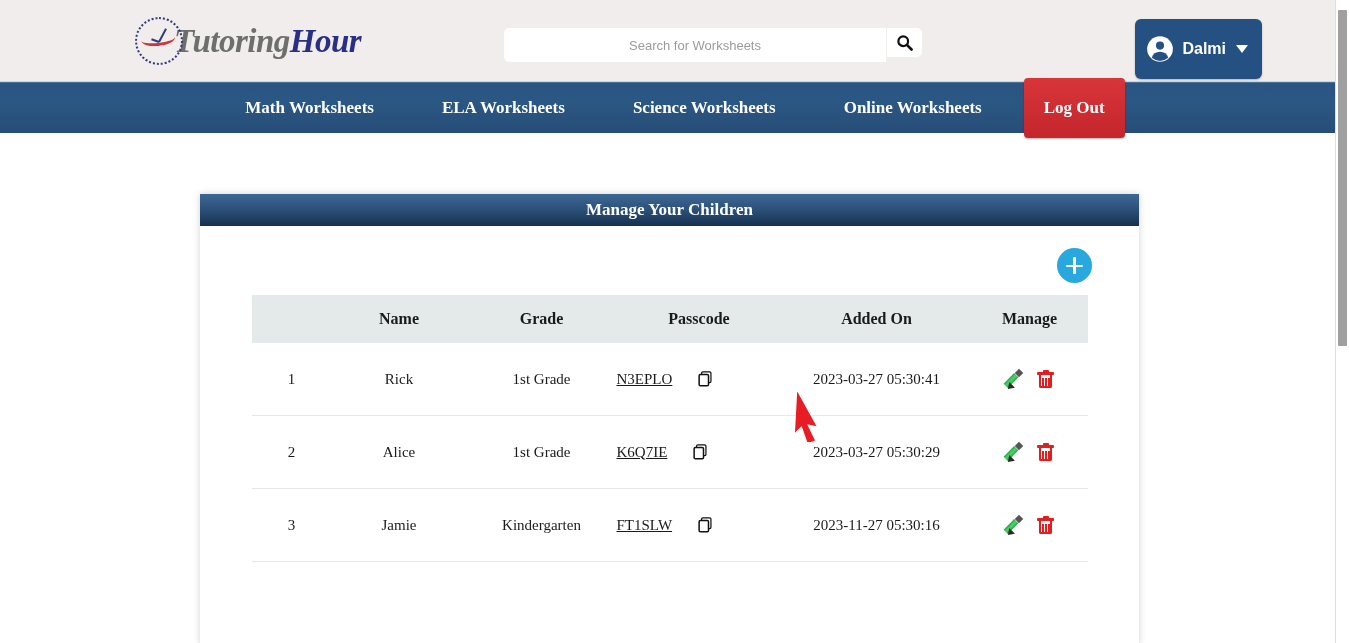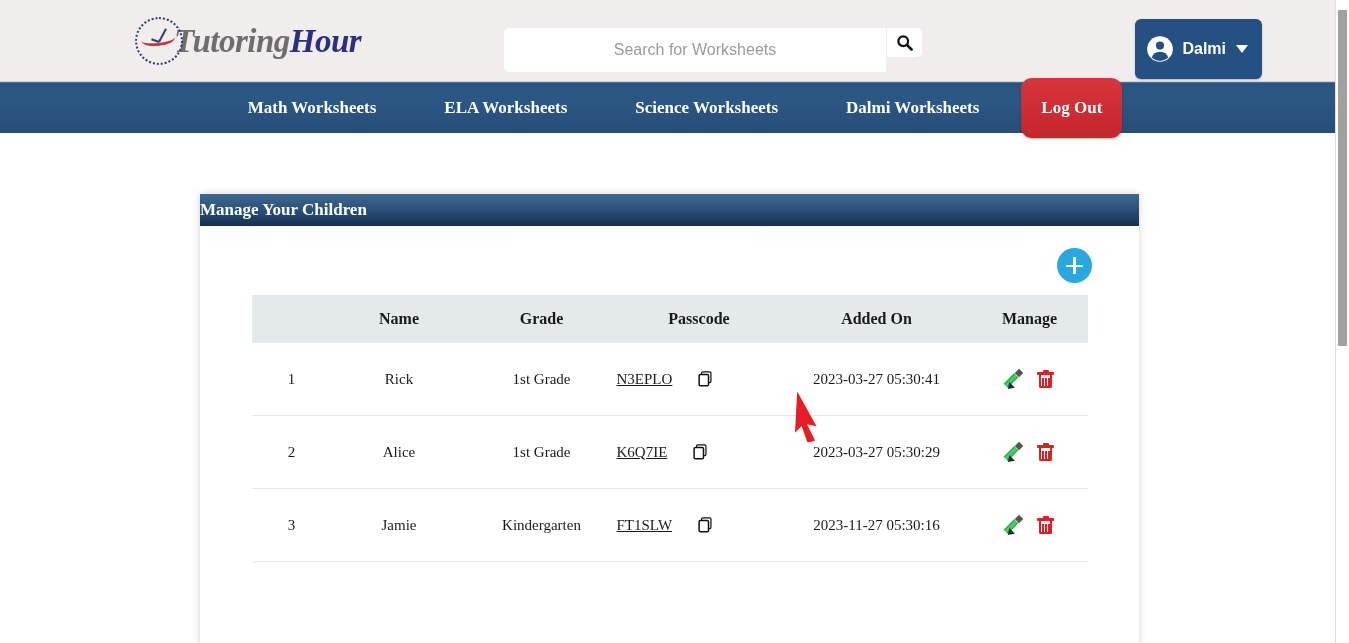--- a/index.html
+++ b/index.html
@@ -88,27 +88,27 @@
 
   .search-wrap {
     position: absolute;
     left: 504px;
     top: 28px;
     display: flex;
     height: 29px;
   }
   .search-input {
     width: 382px;
-    height: 44px;
+    height: 34px;
     border: none;
     border-radius: 5px 0 0 5px;
     background: #ffffff;
     text-align: center;
     font-family: "Liberation Sans", sans-serif;
-    font-size: 16px;
+    font-size: 13px;
     color: #333;
     outline: none;
     padding: 12px 8px;
   }
   .search-input::placeholder { color: #9b9b9b; }
   .search-btn {
     width: 36px;
     height: 29px;
     border: none;
     background: #ffffff;
@@ -173,42 +173,42 @@
     white-space: nowrap;
     cursor: pointer;
   }
   .logout-btn {
     background: linear-gradient(180deg, #d8353a 0%, #c3262c 100%);
     color: #ffffff;
     font-family: "Liberation Serif", serif;
     font-size: 17px;
     font-weight: bold;
     border: none;
-    border-radius: 11px;
+    border-radius: 4px;
     padding: 20px 20px;
     margin-left: 8px;
     cursor: pointer;
     box-shadow: 0 1px 2px rgba(0,0,0,.3);
   }
 
   
   .panel {
     position: absolute;
     left: 200px;
     top: 194px;
     width: 939px;
     background: #ffffff;
     box-shadow: 0 0 7px rgba(0,0,0,.18);
   }
   .panel-header {
     height: 32px;
     background: linear-gradient(180deg, #3c6894 0%, #2d537c 45%, #16304e 100%);
     display: flex;
     align-items: center;
-    justify-content: flex-start;
+    justify-content: center;
   }
   .panel-title {
     color: #ffffff;
     font-family: "Liberation Serif", serif;
     font-size: 17px;
     font-weight: bold;
   }
   .panel-body {
     background: #ffffff;
     padding: 0;
@@ -434,21 +434,21 @@
       </svg>
       <span class="user-name">Dalmi</span>
       <span class="caret-down"></span>
     </div>
   </div>
 
   <div class="navbar">
     <a class="nav-link" href="#">Math Worksheets</a>
     <a class="nav-link" href="#">ELA Worksheets</a>
     <a class="nav-link" href="#">Science Worksheets</a>
-    <a class="nav-link" href="#">Dalmi Worksheets</a>
+    <a class="nav-link" href="#">Online Worksheets</a>
     <button class="logout-btn">Log Out</button>
   </div>
 
   <div class="panel">
 
     <div class="panel-header">
       <span class="panel-title">Manage Your Children</span>
     </div>
 
     <div class="panel-body">

